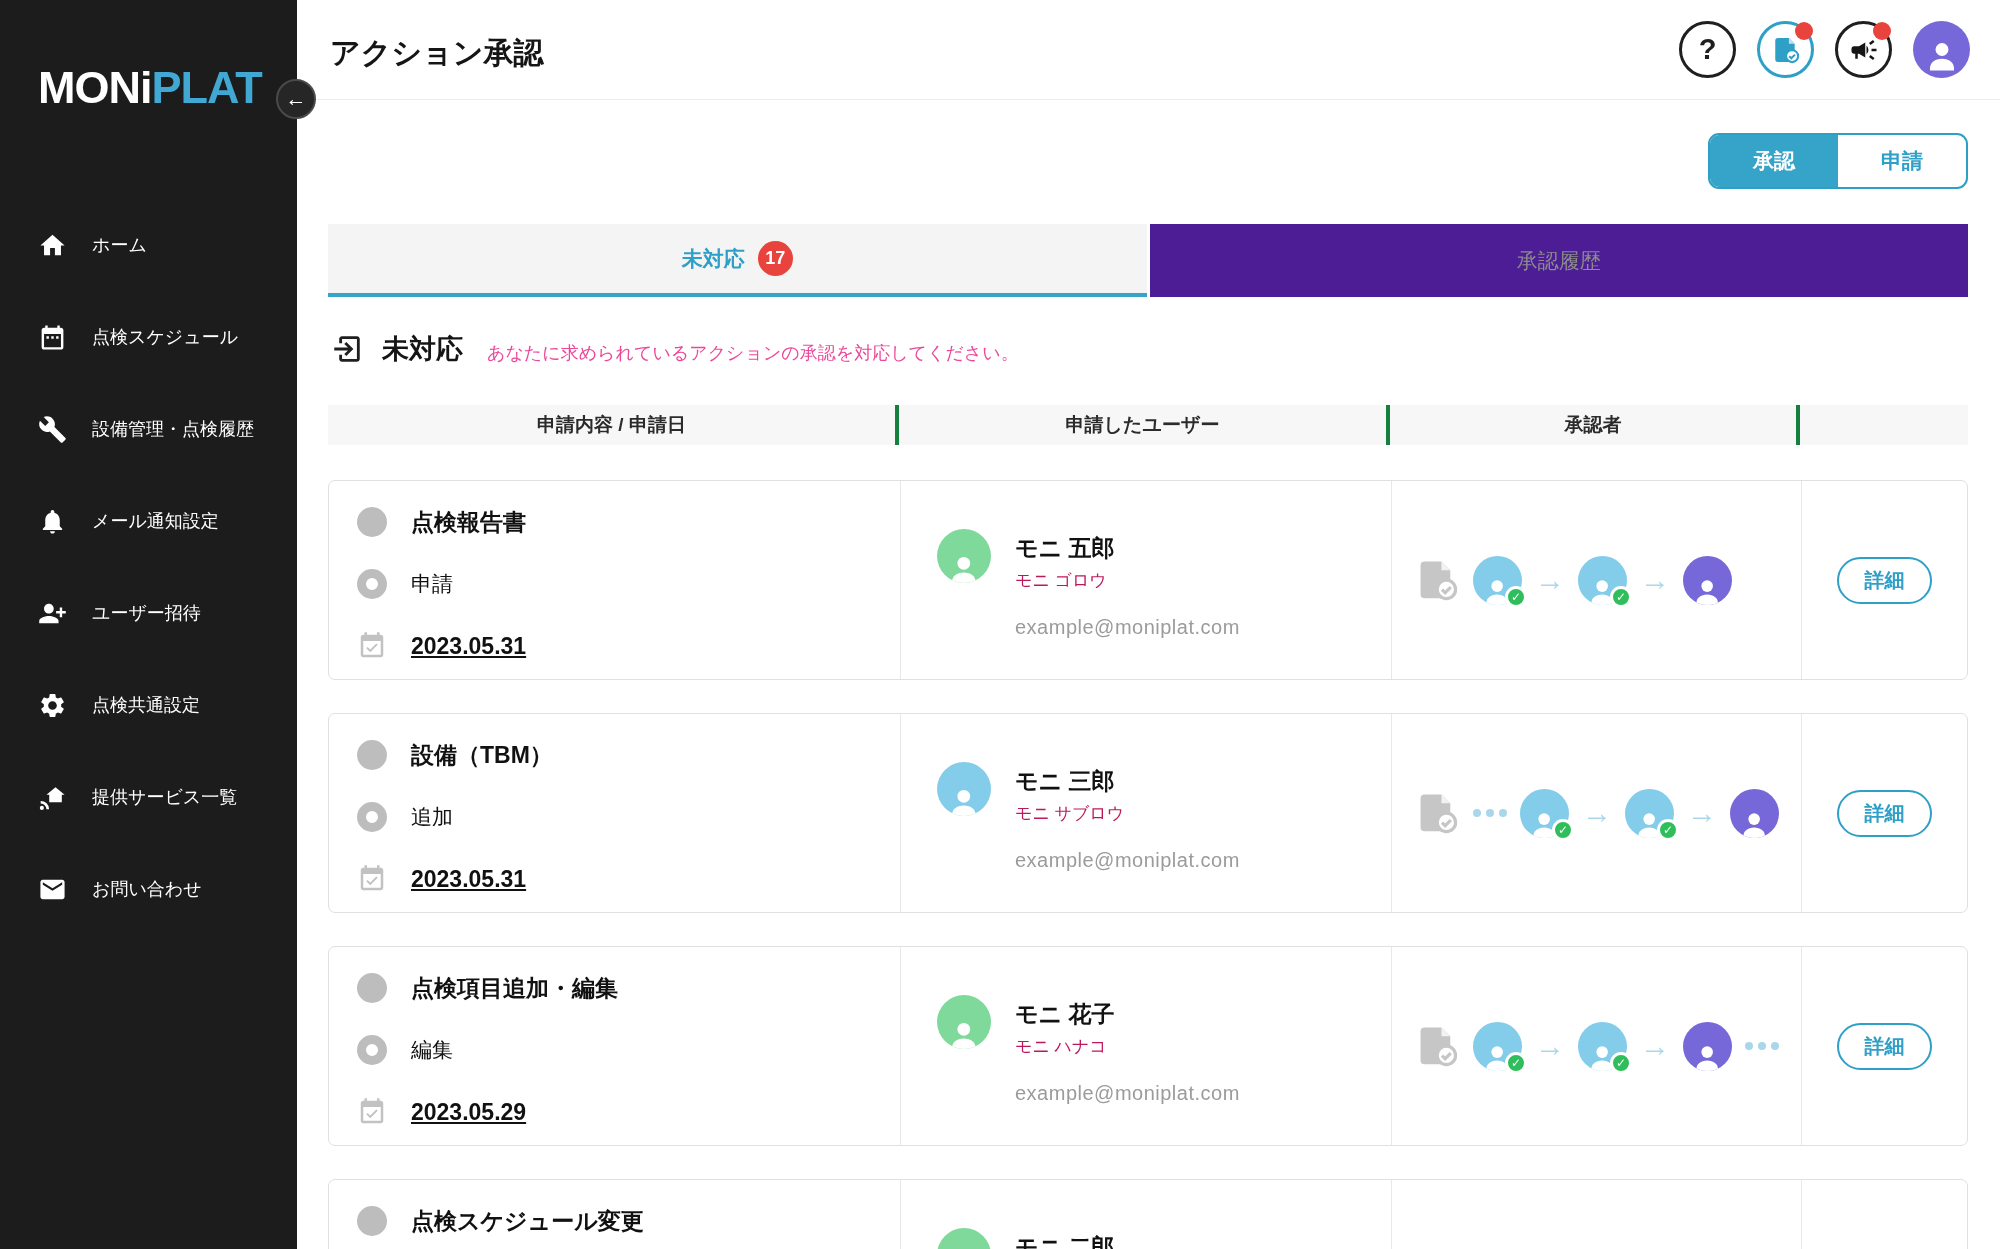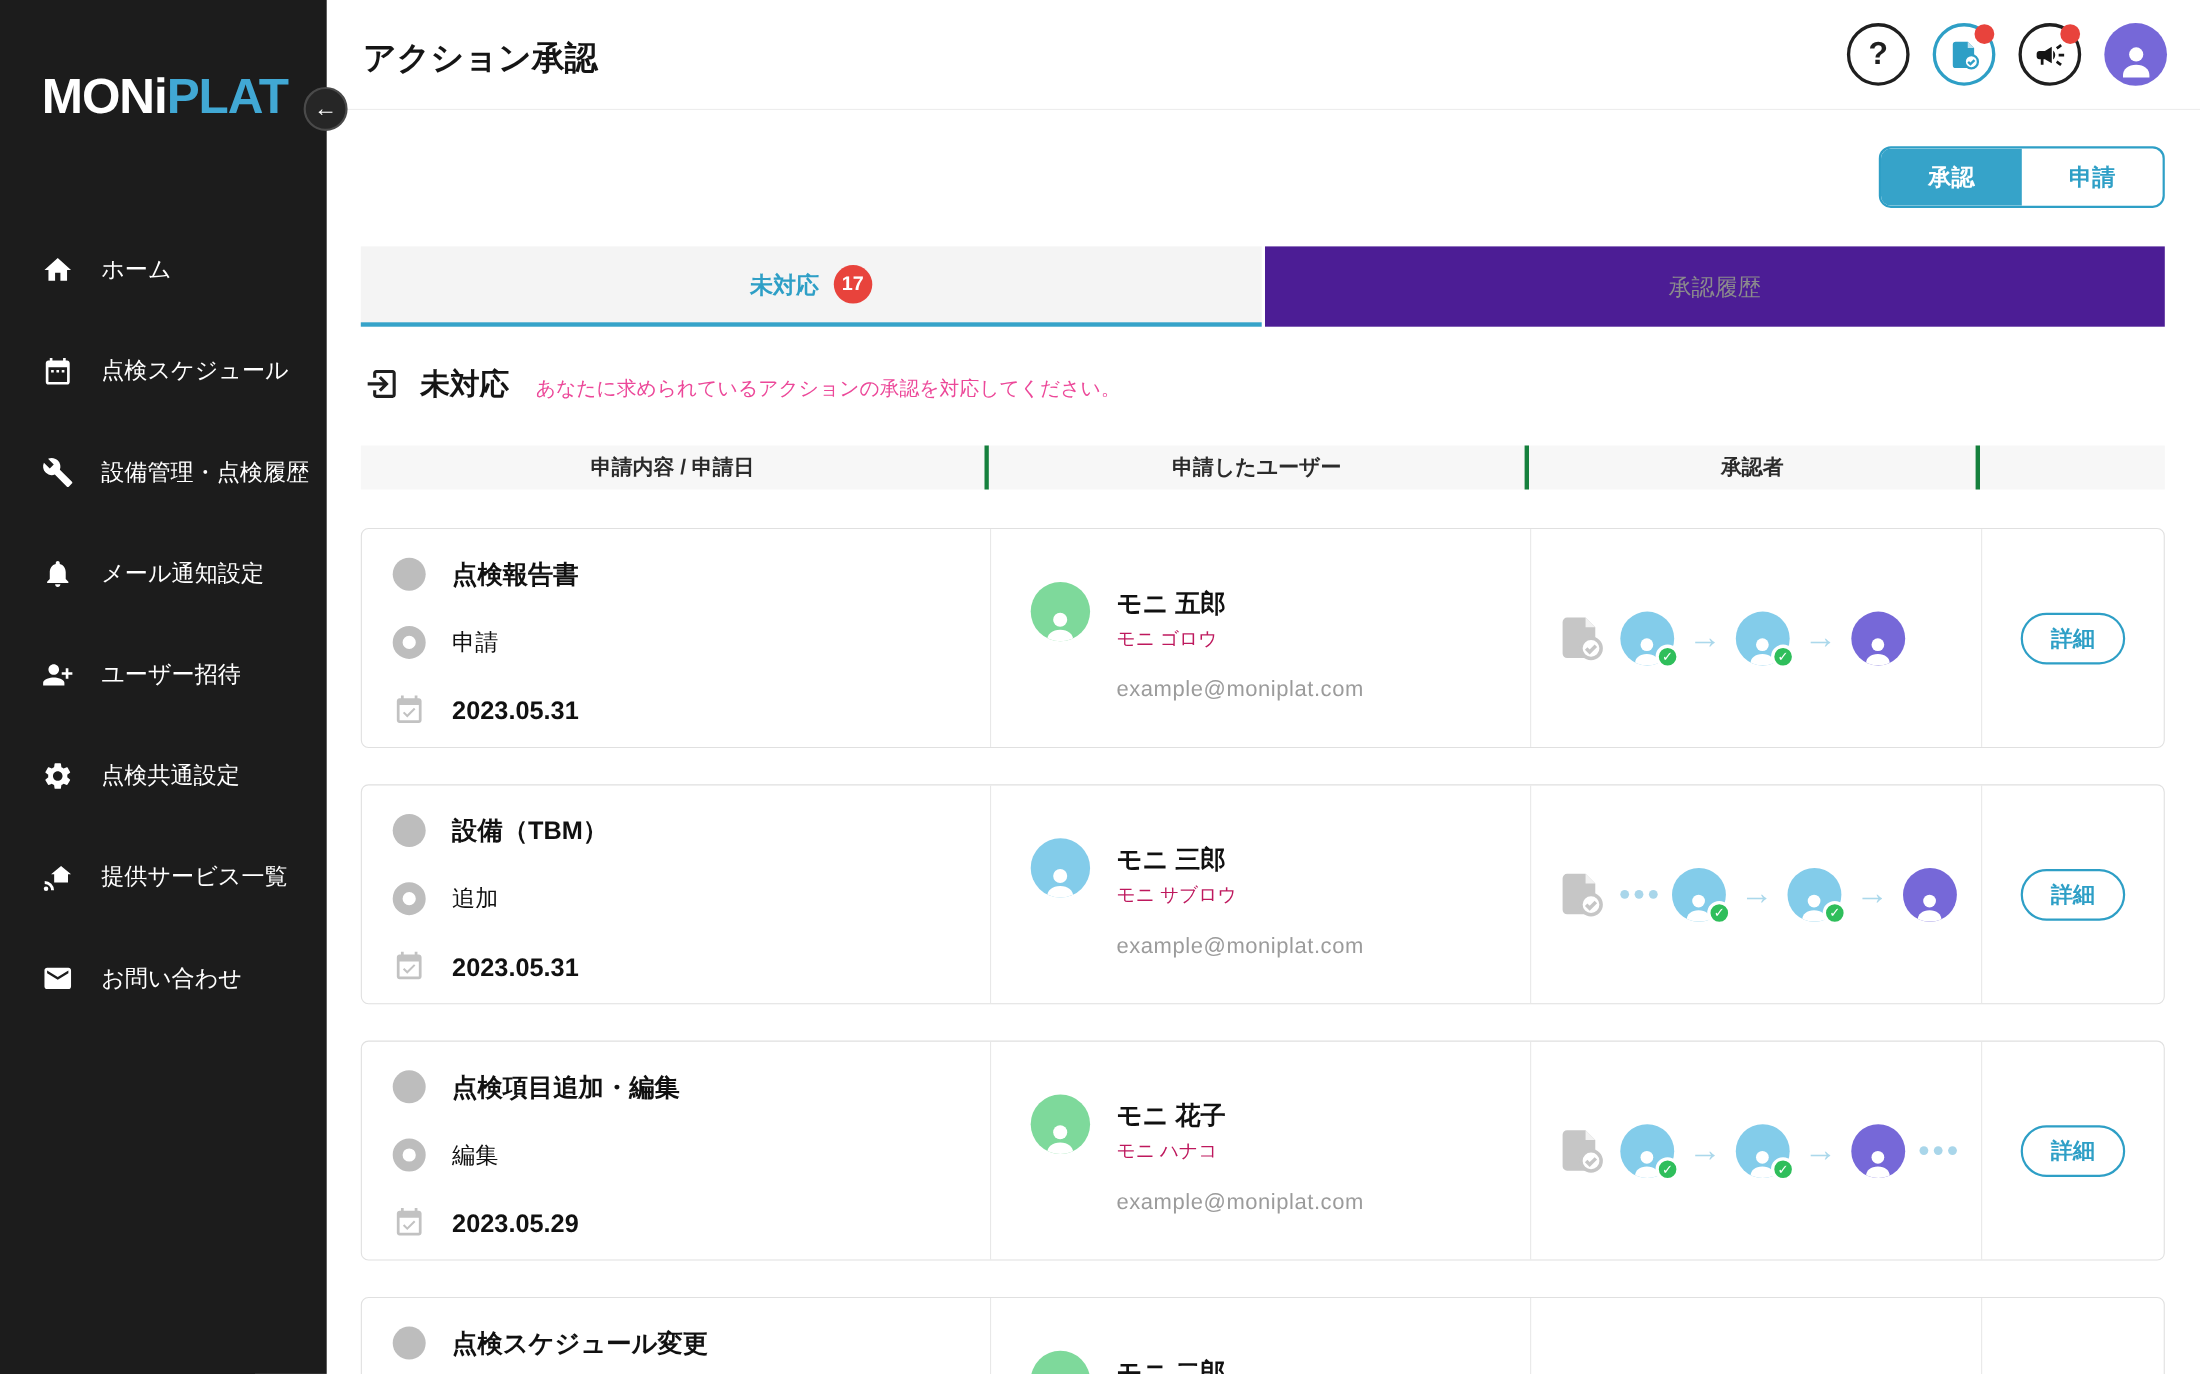--- a/index.html
+++ b/index.html
@@ -10,21 +10,21 @@
   }
   
   .sidebar { position:absolute; left:0; top:0; width:297px; height:100%; background:#1c1c1c; z-index:2; }
   .logo { position:absolute; left:38px; top:62px; font-size:45px; font-weight:900; letter-spacing:-1px; color:#fff; white-space:nowrap; }
   .logo .lb { color:#41a8d4; }
   .collapse-btn { position:absolute; left:276px; top:79px; width:40px; height:40px; border-radius:50%;
     background:#262626; border:2px solid #4a4a4a; color:#fff; display:flex; align-items:center; justify-content:center;
     font-size:21px; z-index:3; cursor:pointer; }
   .menu { position:absolute; top:199px; left:0; width:100%; }
   .menu-item { height:92px; display:flex; align-items:center; padding-left:38px; gap:25px;
-    color:#fff; font-size:21px; font-weight:500; cursor:pointer; white-space:nowrap; }
+    color:#fff; font-size:18px; font-weight:500; cursor:pointer; white-space:nowrap; }
   .menu-item svg { width:29px; height:29px; flex:none; }
   
   .main { position:absolute; left:297px; top:0; right:0; height:100%; background:#fff; }
   .topbar { position:absolute; top:0; left:0; right:0; height:100px; border-bottom:1px solid #ededed; background:#fff; }
   .page-title { position:absolute; left:33px; top:33px; font-size:30px; font-weight:800; color:#151515; }
   .top-icons { position:absolute; right:30px; top:21px; display:flex; gap:21px; align-items:center; }
   .icon-circle { width:57px; height:57px; border-radius:50%; display:flex; align-items:center; justify-content:center;
     position:relative; background:#fff; cursor:pointer; }
   .icon-circle.help { border:3px solid #1f1f1f; font-size:29px; font-weight:700; color:#1f1f1f; }
   .icon-circle.docbtn { border:3px solid #2e9fc6; }
@@ -60,21 +60,21 @@
   .row .cell { min-width:0; }
   .row .cell + .cell { border-left:1px solid #e8e8e8; }
   
   .c1 { padding:10px 0 0 28px; }
   .c1 .line { display:flex; align-items:center; gap:24px; height:62px; }
   .ic-circle { width:30px; height:30px; border-radius:50%; background:#bdbdbd; flex:none; }
   .ic-donut { width:30px; height:30px; border-radius:50%; border:9px solid #bdbdbd; background:#fff; flex:none; }
   .ic-cal { width:30px; height:30px; flex:none; }
   .t-title { font-size:23px; font-weight:800; color:#111; }
   .t-action { font-size:21px; color:#111; }
-  .t-date { font-size:23px; font-weight:800; color:#111; }
+  .t-date { font-size:23px; font-weight:800; color:#111;text-decoration:underline; }
   
   .c2 { padding:48px 0 0 36px; }
   .user-line { display:flex; gap:24px; }
   .avatar { border-radius:50%; display:flex; align-items:flex-end; justify-content:center; overflow:hidden; flex:none; }
   .avatar svg { width:66%; margin-bottom:-4%; }
   .avatar-lg { width:54px; height:54px; }
   .av-green { background:#7ed99b; } .av-blue { background:#83ccea; } .av-purple { background:#7668d8; }
   .uname { font-size:23px; font-weight:800; color:#111; padding-top:4px; }
   .ukana { font-size:17px; color:#be185d; margin-top:5px; }
   .uemail { margin:24px 0 0 78px; font-size:20px; color:#9b9b9b; letter-spacing:0.5px; }

